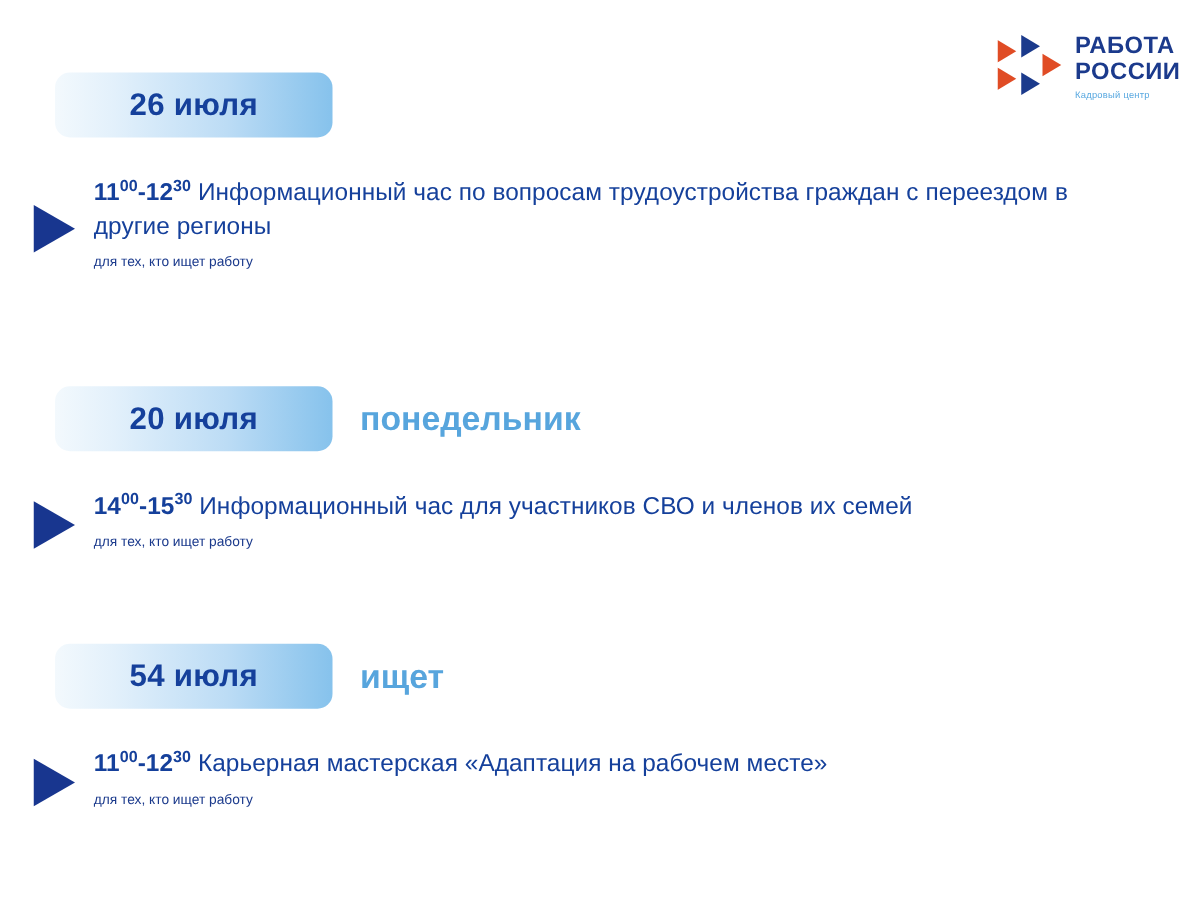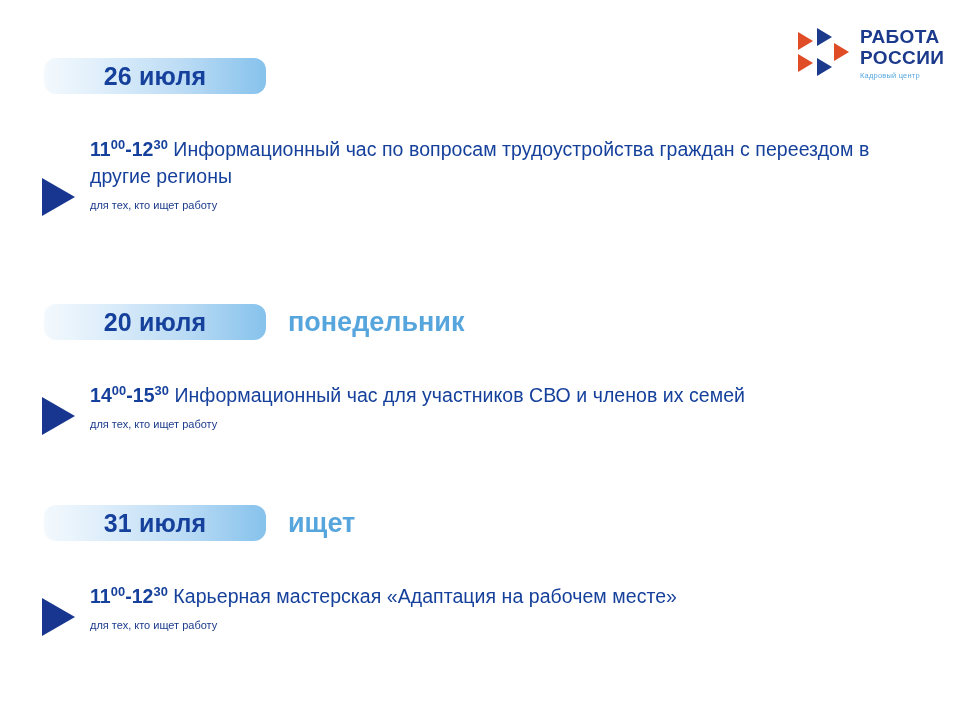--- a/index.html
+++ b/index.html
@@ -65,21 +65,21 @@
   }
   .day-block { position: relative; }
 
   .day-head {
     display: flex;
     align-items: center;
     padding-left: 44px;
   }
   .date-badge {
     min-width: 222px;
-    height: 36px;
+    height: 52px;
     border-radius: 12px;
     background: linear-gradient(to right, #f3f9fd 0%, #e2f0fb 22%, #bcdcf5 62%, #86c2ec 100%);
     display: flex;
     align-items: center;
     justify-content: center;
     box-sizing: border-box;
     padding: 0 22px;
   }
   .date-badge-text {
     color: #15409b;
@@ -92,23 +92,23 @@
     color: #57a5dd;
     font-size: 27px;
     font-weight: bold;
     margin-left: 22px;
     white-space: nowrap;
   }
 
   
   .event {
     display: flex;
-    align-items: flex-end;
-    padding-left: 42px;
-    margin-top: 42px;
+    align-items: center;
+    padding-left: 27px;
+    margin-top: 31px;
   }
   .event-arrow {
     flex: 0 0 auto;
     width: 0;
     height: 0;
     border-top: 19px solid transparent;
     border-bottom: 19px solid transparent;
     border-left: 33px solid #18368f;
     margin-top: 3px;
   }
@@ -195,21 +195,21 @@
         <div class="event-sub">для тех, кто ищет работу</div>
       </div>
     </div>
   </div>
 
   <div class="gap-2"></div>
 
   <div class="day-block">
     <div class="day-head">
       <div class="date-badge">
-        <span class="date-badge-text">31 июля</span>
+        <span class="date-badge-text">54 июля</span>
       </div>
       <span class="weekday">ищет</span>
     </div>
 
     <div class="event">
       <span class="event-arrow"></span>
       <div class="event-body">
         <div class="event-title"><span class="event-time"><span>11</span><sup>00</sup><span>-</span><span>12</span><sup>30</sup></span><span> Карьерная мастерская «Адаптация на рабочем месте»</span></div>
         <div class="event-sub">для тех, кто ищет работу</div>
       </div>

